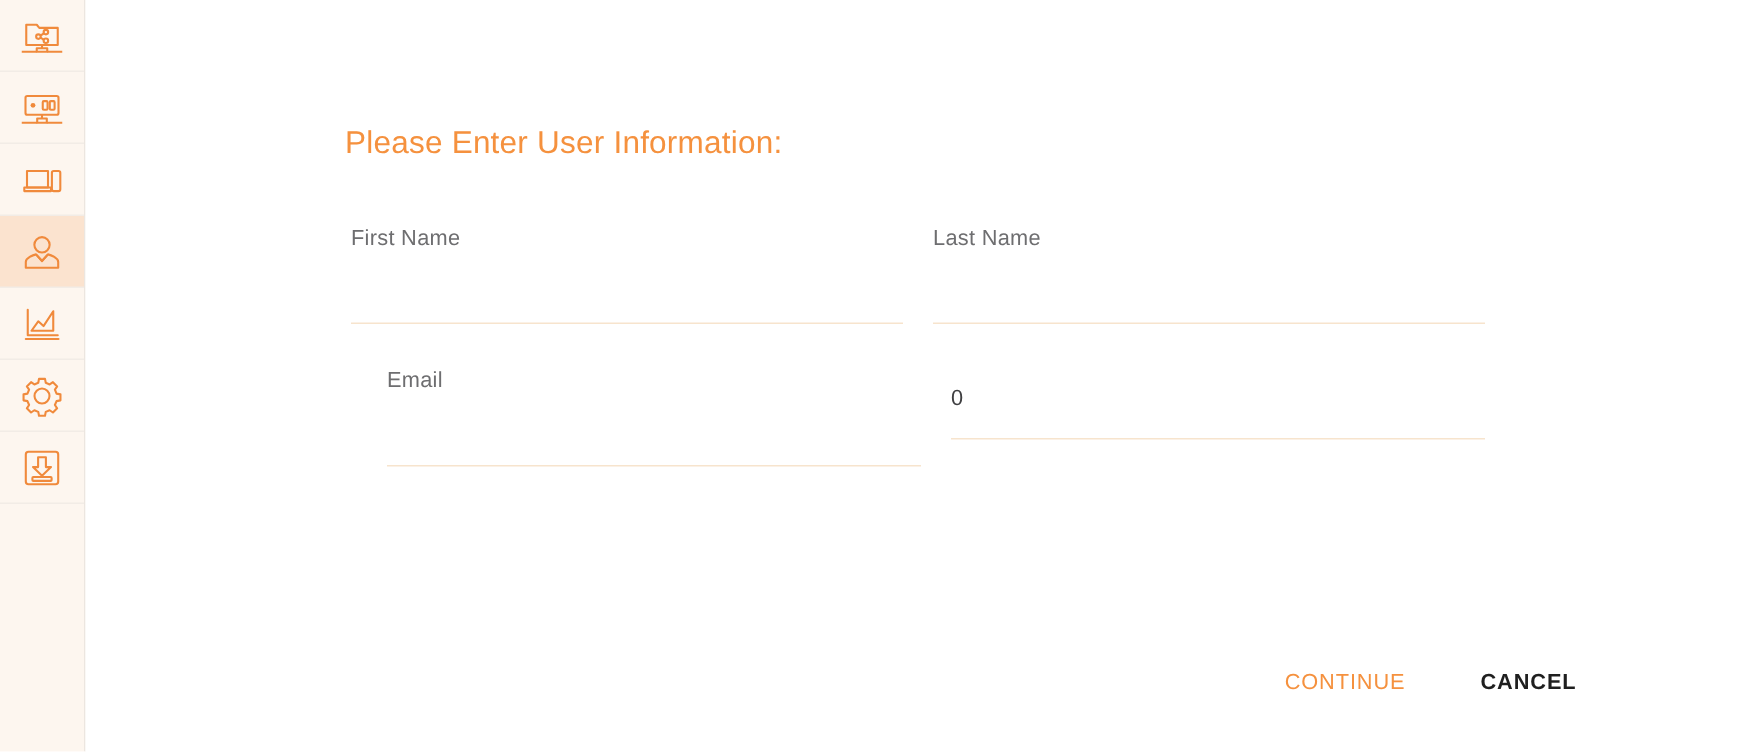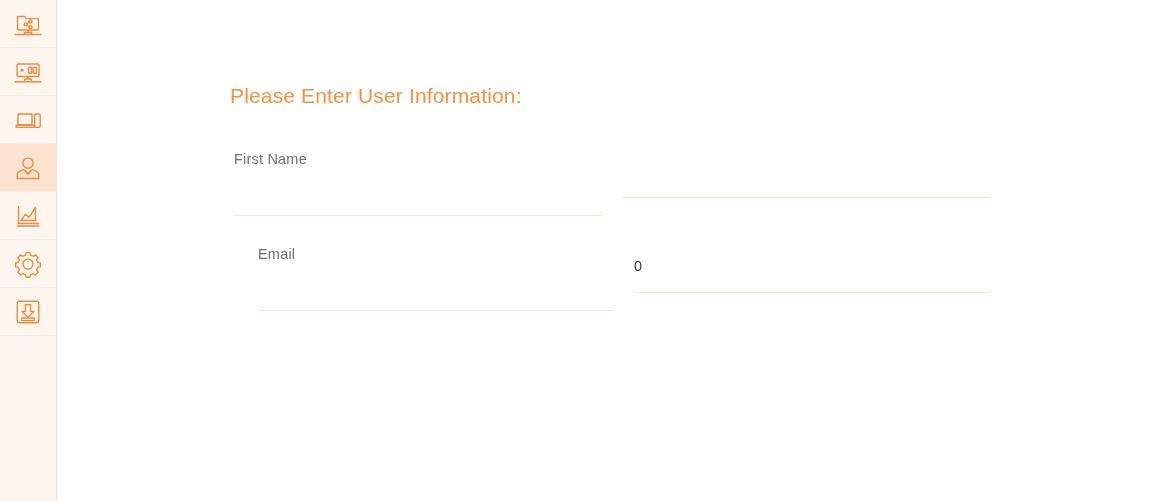--- a/index.html
+++ b/index.html
@@ -246,31 +246,36 @@
     <h1 class="page-title">Please Enter User Information:</h1>
 
     <form class="form-grid">
 
       <div class="form-row">
         <div class="field">
           <div class="field-label">First Name</div>
           <input class="field-input" type="text" value="" style="">
         </div>
         <div class="field">
+          <div class="field-label">Last Name</div>
           <input class="field-input" type="text" value="" style="">
         </div>
       </div>
 
       <div class="form-row">
         <div class="field">
           <div class="field-label">Email</div>
           <input class="field-input" type="text" value="" style="">
         </div>
         <div class="field">
           <input class="field-input" type="text" value="0" style="">
         </div>
       </div>
 
     </form>
 
+    <div class="actions">
+      <button type="button" class="btn btn-continue">CONTINUE</button>
+      <button type="button" class="btn btn-cancel">CANCEL</button>
+    </div>
 
   </main>
 </div>
 
 </body></html>

